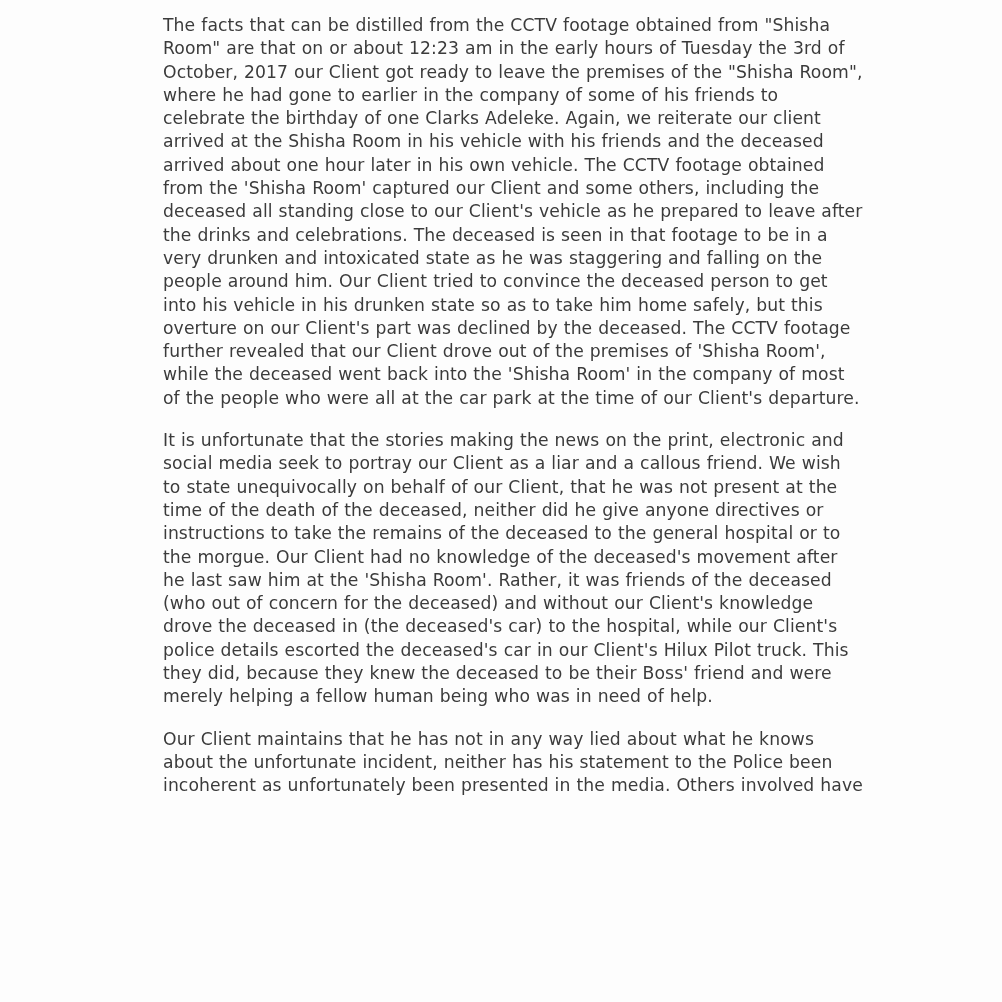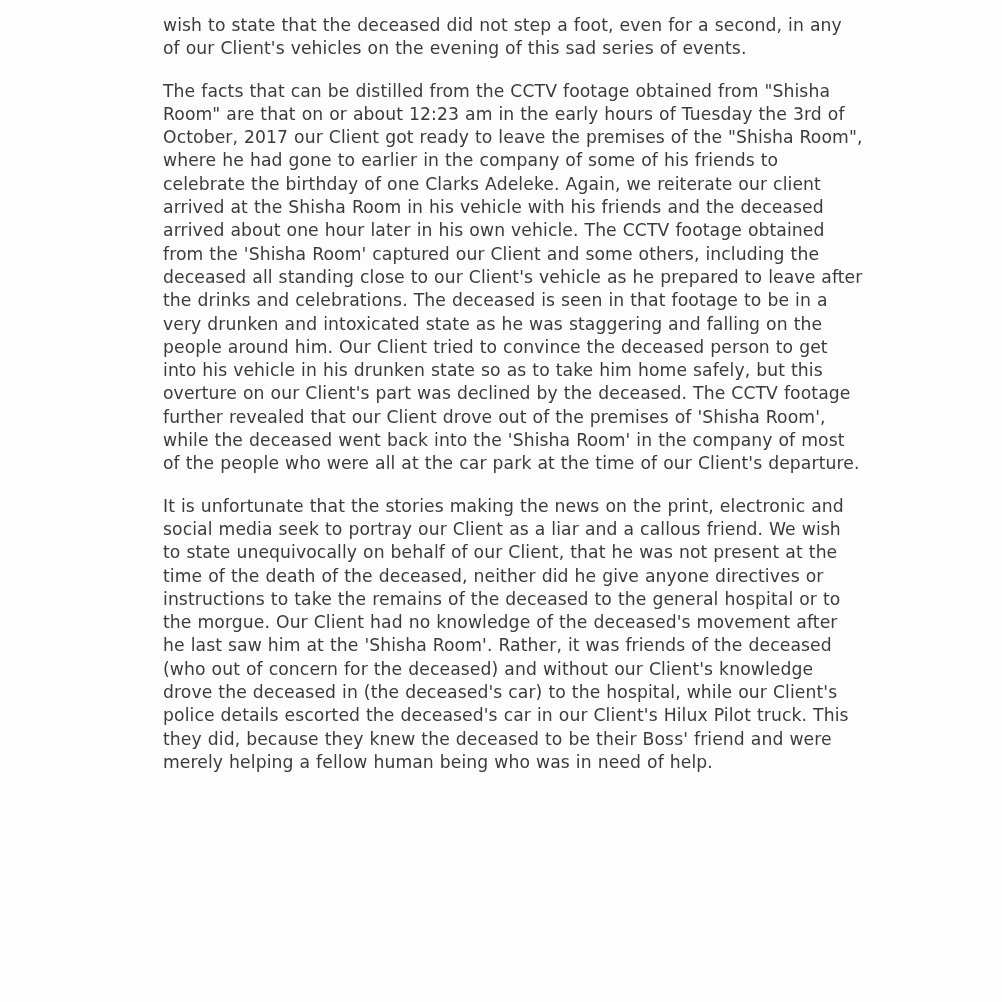--- a/index.html
+++ b/index.html
@@ -39,17 +39,17 @@
   }
   p.para:last-child {
     margin-bottom: 0;
   }
 </style>
 </head>
 <body>
 
 <div id="page">
   <div id="doc-body">
-    <p class="para">wish to state that the deceased did not step a foot, even for a second, in any of our Client's vehicles on the evening of this sad series of events.</p>
     <p class="para">The facts that can be distilled from the CCTV footage obtained from "Shisha Room" are that on or about 12:23 am in the early hours of Tuesday the 3rd of October, 2017 our Client got ready to leave the premises of the "Shisha Room", where he had gone to earlier in the company of some of his friends to celebrate the birthday of one Clarks Adeleke. Again, we reiterate our client arrived at the Shisha Room in his vehicle with his friends and the deceased arrived about one hour later in his own vehicle. The CCTV footage obtained from the 'Shisha Room' captured our Client and some others, including the deceased all standing close to our Client's vehicle as he prepared to leave after the drinks and celebrations. The deceased is seen in that footage to be in a very drunken and intoxicated state as he was staggering and falling on the people around him. Our Client tried to convince the deceased person to get into his vehicle in his drunken state so as to take him home safely, but this overture on our Client's part was declined by the deceased. The CCTV footage further revealed that our Client drove out of the premises of 'Shisha Room', while the deceased went back into the 'Shisha Room' in the company of most of the people who were all at the car park at the time of our Client's departure.</p>
     <p class="para">It is unfortunate that the stories making the news on the print, electronic and social media seek to portray our Client as a liar and a callous friend. We wish to state unequivocally on behalf of our Client, that he was not present at the time of the death of the deceased, neither did he give anyone directives or instructions to take the remains of the deceased to the general hospital or to the morgue. Our Client had no knowledge of the deceased's movement after he last saw him at the 'Shisha Room'. Rather, it was friends of the deceased (who out of concern for the deceased) and without our Client's knowledge drove the deceased in (the deceased's car) to the hospital, while our Client's police details escorted the deceased's car in our Client's Hilux Pilot truck. This they did, because they knew the deceased to be their Boss' friend and were merely helping a fellow human being who was in need of help.</p>
+    <p class="para">Our Client maintains that he has not in any way lied about what he knows about the unfortunate incident, neither has his statement to the Police been incoherent as unfortunately been presented in the media. Others involved have</p>
   </div>
 </div>
 
 </body></html>

